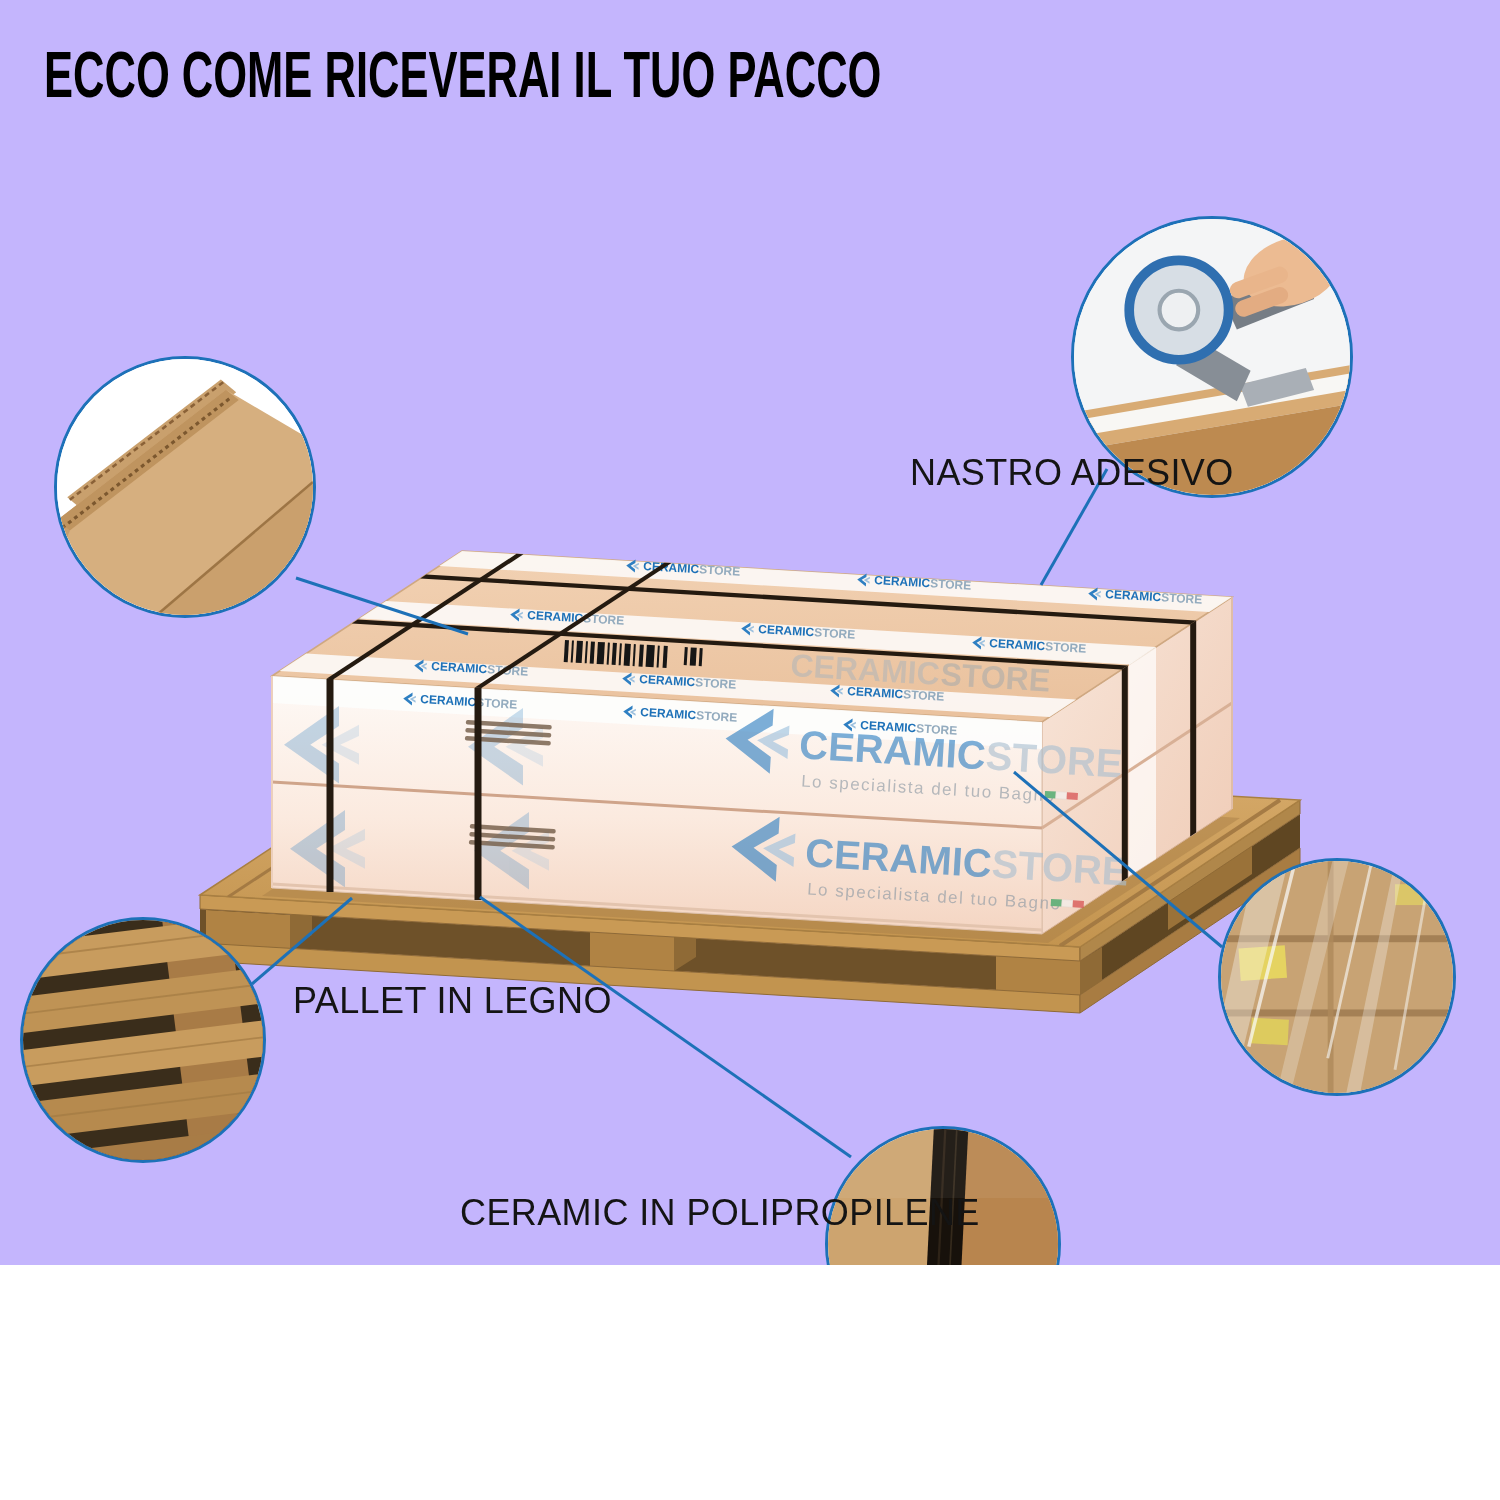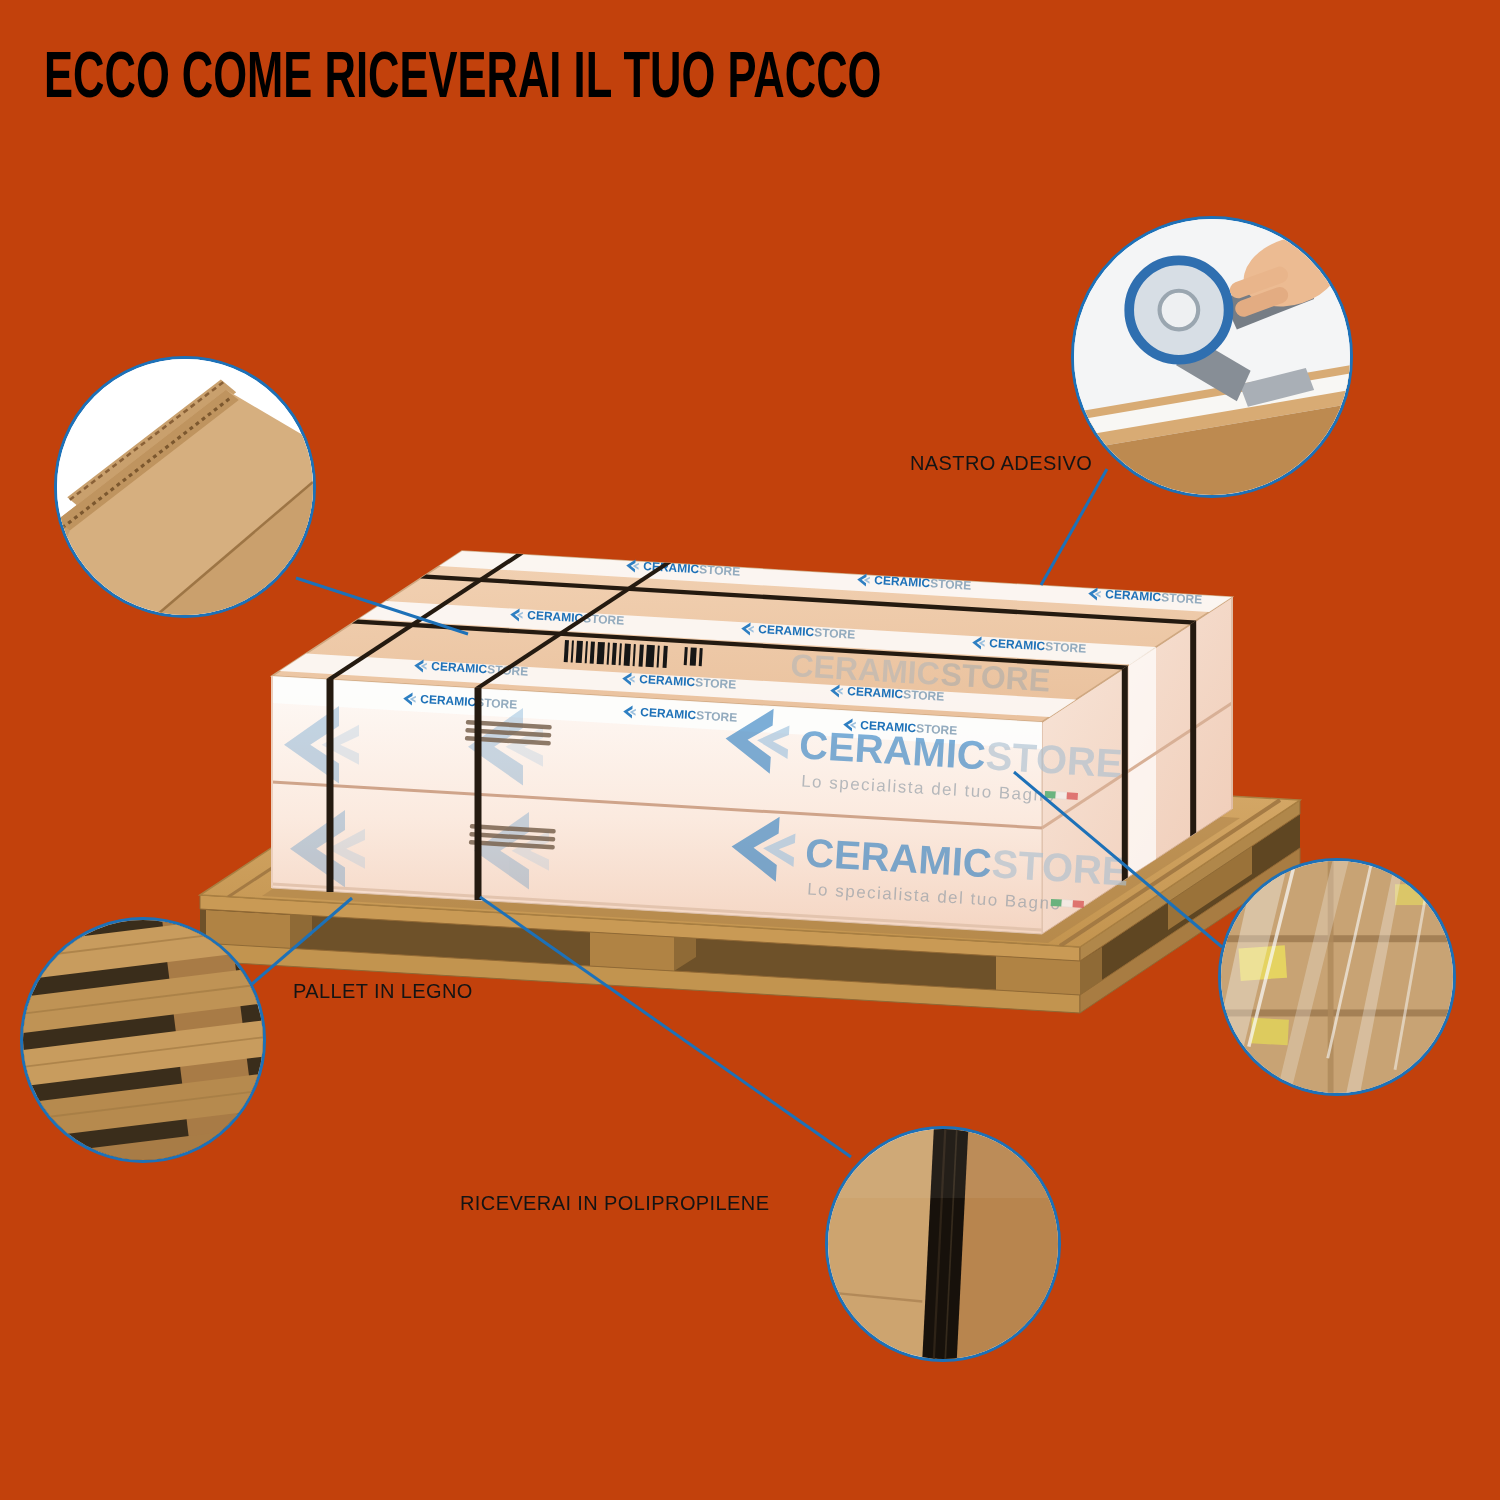--- a/index.html
+++ b/index.html
@@ -1,21 +1,21 @@
 <!DOCTYPE html>
 <html><head>
 <meta charset="utf-8">
 <style>
   html,body{margin:0;padding:0}
   body{width:1500px;height:1500px;background:#fff;font-family:"Liberation Sans",sans-serif}
-  .canvas{position:relative;width:1500px;height:1500px;background:#c2410c;overflow:hidden}
+  .canvas{position:relative;width:1500px;height:1265px;background:#c4b5fd;overflow:hidden}
   .scene{position:absolute;left:0;top:0;width:1500px;height:1500px;z-index:1}
   .title{position:absolute;left:44px;top:38px;z-index:3;font-size:64px;font-weight:700;color:#000;
          transform:scaleX(.68);transform-origin:0 0;white-space:nowrap;letter-spacing:0}
-  .label{position:absolute;z-index:3;font-size:20px;color:#141414;letter-spacing:.4px;white-space:nowrap}
+  .label{position:absolute;z-index:3;font-size:36px;color:#141414;letter-spacing:.4px;white-space:nowrap}
   .callout{position:absolute;z-index:2;border-radius:50%;border:3px solid #1d71b8;background:#fff;
            overflow:hidden;box-sizing:border-box}
   .callout svg{display:block;width:100%;height:100%}
 </style>
 </head>
 <body>
 
 <div class="canvas">
 
   <div class="title">ECCO COME RICEVERAI IL TUO PACCO</div>
@@ -313,15 +313,15 @@
       <polygon points="92,0 122,0 112,200 82,200" fill="#17110b"></polygon>
       <path d="M102,0 L92,200" stroke="#2e2317" stroke-width="2" fill="none"></path>
       <path d="M112,0 L102,200" stroke="#352a1c" stroke-width="1.5" fill="none"></path>
       <path d="M0,142 L82,150" stroke="#8a6137" stroke-width="2" opacity="0.4" fill="none"></path>
       <rect width="200" height="60" fill="#ffffff" opacity="0.06"></rect>
     </svg>
   </div>
 
   <div class="label" style="left:910px;top:452px">NASTRO ADESIVO</div>
   <div class="label" style="left:293px;top:980px">PALLET IN LEGNO</div>
-  <div class="label" style="left:460px;top:1192px">RICEVERAI IN POLIPROPILENE</div>
+  <div class="label" style="left:460px;top:1192px">CERAMIC IN POLIPROPILENE</div>
 
 </div>
 
 </body></html>

